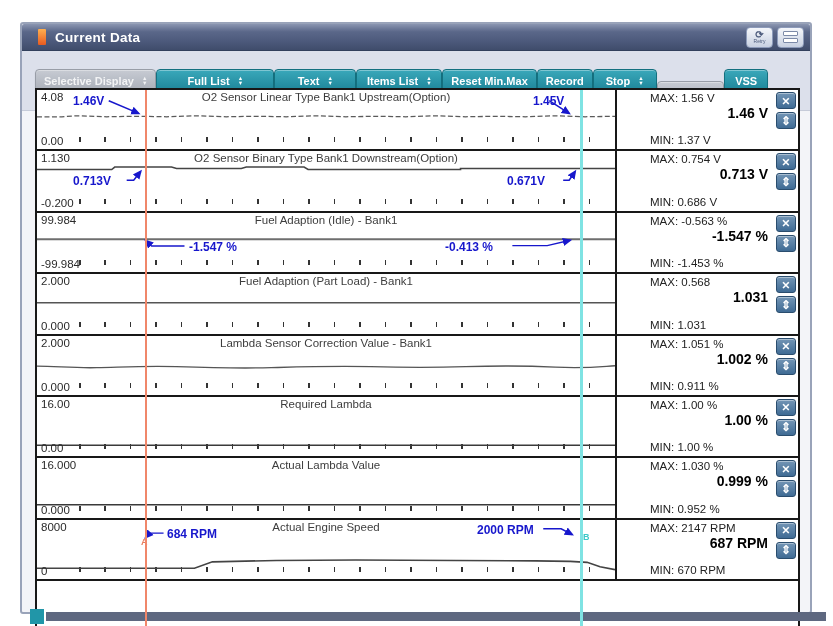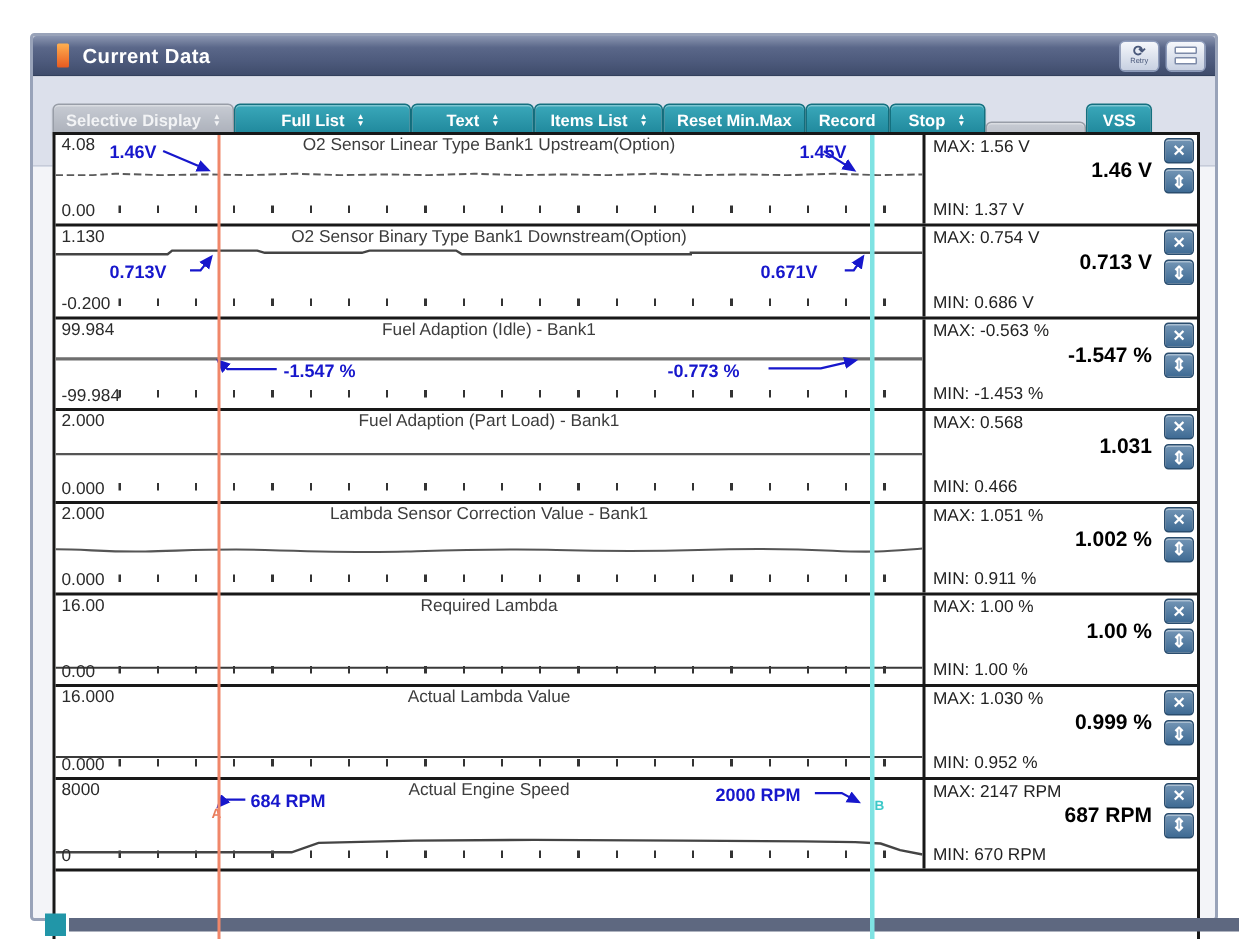--- a/index.html
+++ b/index.html
@@ -17,21 +17,21 @@
   .toolbar{display:flex;gap:0;padding:6px 6px 6px 13px;background:#dce0eb;align-items:center;border-bottom:1px solid #c6cbd9;}
   .btn{height:23px;border-radius:4px;color:#ffffff;font-weight:bold;font-size:11px;display:flex;align-items:center;justify-content:center;padding:0 8px;background:linear-gradient(#3aa8ba,#1d8599);border:1px solid #14707f;box-shadow:inset 0 1px 0 rgba(255,255,255,.35),0 1px 1px rgba(0,0,0,.18);white-space:nowrap;font-family:inherit;box-sizing:border-box;}
   .btn.disabled{background:linear-gradient(#c7cbd3,#a9aeb8);border-color:#989da7;color:#f2f3f5;}
   .spin{display:flex;flex-direction:column;line-height:4.5px;font-size:5.5px;margin-left:8px;}
   .w-seldisp{min-width:114px;} .w-full{min-width:118px;} .w-text{min-width:82px;} .w-items{min-width:86px;} .w-reset{min-width:94px;} .w-record{min-width:54px;} .w-stop{min-width:64px;} .w-group{min-width:64px;margin-top:24px;} .w-vss{min-width:44px;}
   
   .rows{position:absolute;left:13px;top:64px;width:765px;height:555px;background:#ffffff;border:2px solid #181818;box-sizing:border-box;}
   .row{height:61.4px;border-bottom:2px solid #181818;display:flex;position:relative;box-sizing:border-box;}
   .row:last-child{border-bottom:none;height:61.6px;}
   .graph{width:580px;border-right:2px solid #181818;position:relative;box-sizing:border-box;}
-  .panel{flex:1;position:relative;}
+  .panel{flex:1;position:relative;margin-left:28px;}
   .smax{position:absolute;left:4px;top:1px;font-size:11.5px;color:#2a2a2a;z-index:2;}
   .smin{position:absolute;left:4px;bottom:2px;font-size:11.5px;color:#2a2a2a;z-index:2;}
   .gtitle{position:absolute;top:1px;left:0;width:100%;text-align:center;font-size:11.5px;color:#3d3d3d;z-index:2;}
   .wave{position:absolute;left:0;top:0;width:100%;height:100%;z-index:1;}
   .ticks{position:absolute;left:42px;right:5px;bottom:7px;height:5px;background:repeating-linear-gradient(to right,#333 0,#333 1.5px,transparent 1.5px,transparent 25.5px);z-index:0;}
   .ann{position:absolute;z-index:4;color:#1717cc;font-weight:bold;font-size:12px;white-space:nowrap;}
   .cmark{position:absolute;z-index:3;font-size:9px;font-weight:bold;}
   .cursor{position:absolute;top:0;bottom:0;width:2px;z-index:3;}
   .cursor.a{left:108px;background:#f0876a;}
   .cursor.b{left:543px;background:#7fe3e3;width:2.5px;}
@@ -192,21 +192,21 @@
               <marker id="ar3" viewBox="0 0 10 10" refX="7" refY="5" markerWidth="7" markerHeight="7" orient="auto">
                 <path d="M0,1 L9,5 L0,9 z" fill="#1717cc"></path>
               </marker>
             </defs>
           <path d="M0,27 L580,27" stroke="#6e6e6e" stroke-width="2.2" fill="none"></path>
           <path class="arrowpath" d="M148,34 L115,34 L109,28.5" marker-end="url(#ar3)"></path>
           <path class="arrowpath" d="M477,33.5 L512,33.5 L535,28" marker-end="url(#ar3)"></path>
         </svg>
         <div class="ticks"></div>
         <span class="ann" style="left:152px;top:27px">-1.547 %</span>
-        <span class="ann" style="left:408px;top:27px">-0.773 %</span>
+        <span class="ann" style="left:408px;top:27px">-0.413 %</span>
       </div>
       <div class="panel">
         <span class="pmax">MAX: -0.563 %</span>
         <span class="pval">-1.547 %</span>
         <span class="pmin">MIN: -1.453 %</span>
         <div class="pbtns">
           <button class="pbtn">
               <span>✕</span>
             </button>
           <button class="pbtn scalebtn">
@@ -222,21 +222,21 @@
         <span class="gtitle">Fuel Adaption (Part Load) - Bank1</span>
         <span class="smin">0.000</span>
         <svg class="wave" viewBox="0 0 580 61" preserveAspectRatio="none">
           <path d="M0,29.5 L580,29.5" stroke="#555" stroke-width="1.6" fill="none"></path>
         </svg>
         <div class="ticks"></div>
       </div>
       <div class="panel">
         <span class="pmax">MAX: 0.568</span>
         <span class="pval">1.031</span>
-        <span class="pmin">MIN: 0.466</span>
+        <span class="pmin">MIN: 1.031</span>
         <div class="pbtns">
           <button class="pbtn">
               <span>✕</span>
             </button>
           <button class="pbtn scalebtn">
               <span>⇕</span>
             </button>
         </div>
       </div>
     </div>

